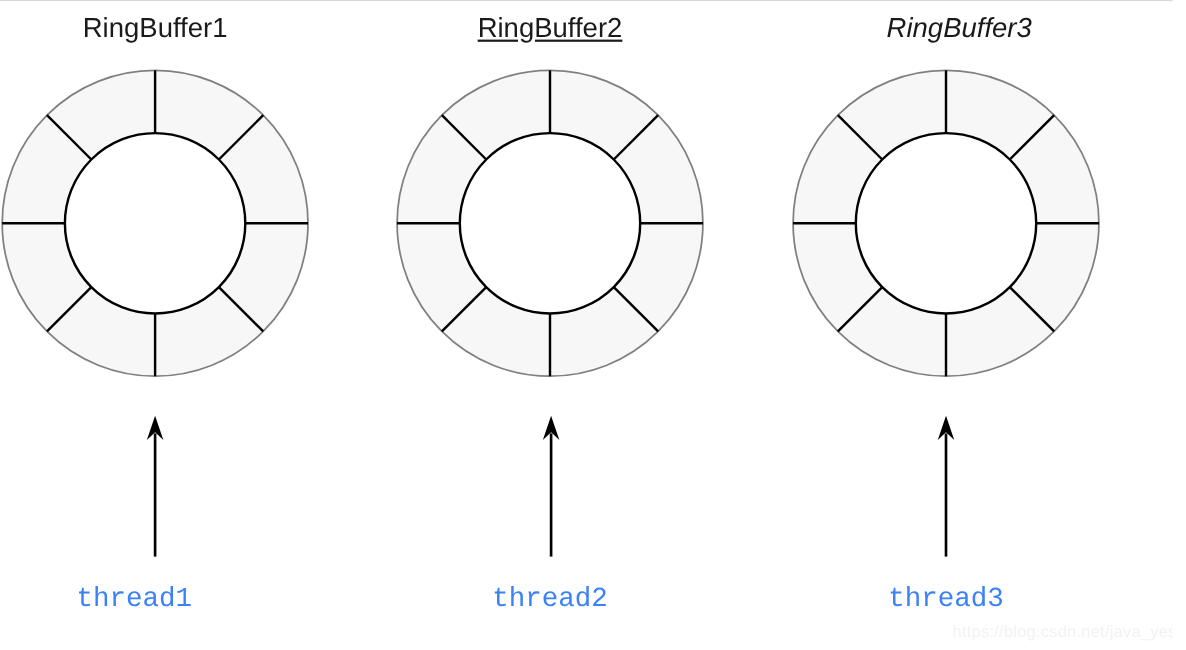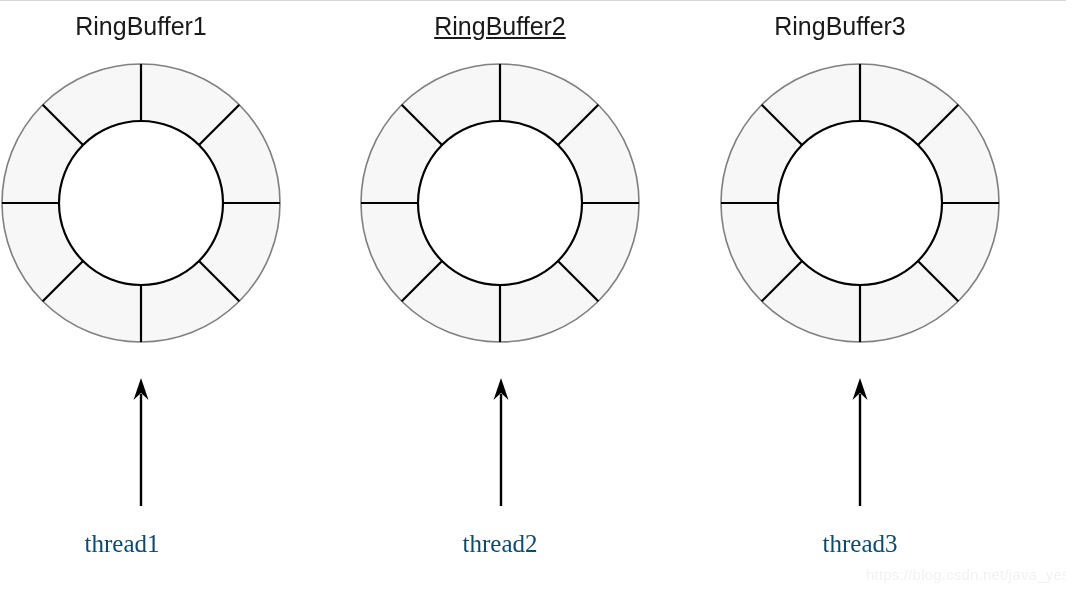--- a/index.html
+++ b/index.html
@@ -36,23 +36,23 @@
     position: absolute;
     font-family: "Liberation Sans", sans-serif;
     font-size: 25px;
     color: #1a1a1a;
     text-align: center;
     white-space: nowrap;
     transform: translateX(-50%);
   }
   .thread-label {
     position: absolute;
-    font-family: Liberation Serif, serif;
+    font-family: Liberation Mono, monospace;
     font-size: 25px;
-    color: #0c4a6e;
+    color: #3b82f6;
     text-align: center;
     white-space: nowrap;
     transform: translateX(-50%);
   }
   .watermark {
     position: absolute;
     font-family: "Liberation Sans", sans-serif;
     font-size: 15px;
     color: #f2f2f2;
     white-space: nowrap;
@@ -109,19 +109,19 @@
         <line x1="860" y1="506" x2="860" y2="394" stroke="#000000" stroke-width="2.4"></line>
         <path d="M 860 378 L 852.5 400 L 860 393 L 867.5 400 Z" fill="#000000"></path>
       </g>
     </svg>
 
   <div id="labels-layer">
       <div class="ring-title" style="left: 141px; top: 12px;">RingBuffer1</div>
       <div class="thread-label" style="left: 122px; top: 530px;">thread1</div>
       <div class="ring-title" style="left: 500px; top: 12px; text-decoration: underline;">RingBuffer2</div>
       <div class="thread-label" style="left: 500px; top: 530px; text-align: right;">thread2</div>
-      <div class="ring-title" style="left: 840px; top: 12px;">RingBuffer3</div>
+      <div class="ring-title" style="left: 872px; top: 12px; font-style: italic;">RingBuffer3</div>
       <div class="thread-label" style="left: 860px; top: 530px; text-align: right;">thread3</div>
     </div>
 
   <div class="watermark" style="left: 866px; top: 566px;">https://blog.csdn.net/java_yes</div>
 
 </div>
 
 </body></html>

